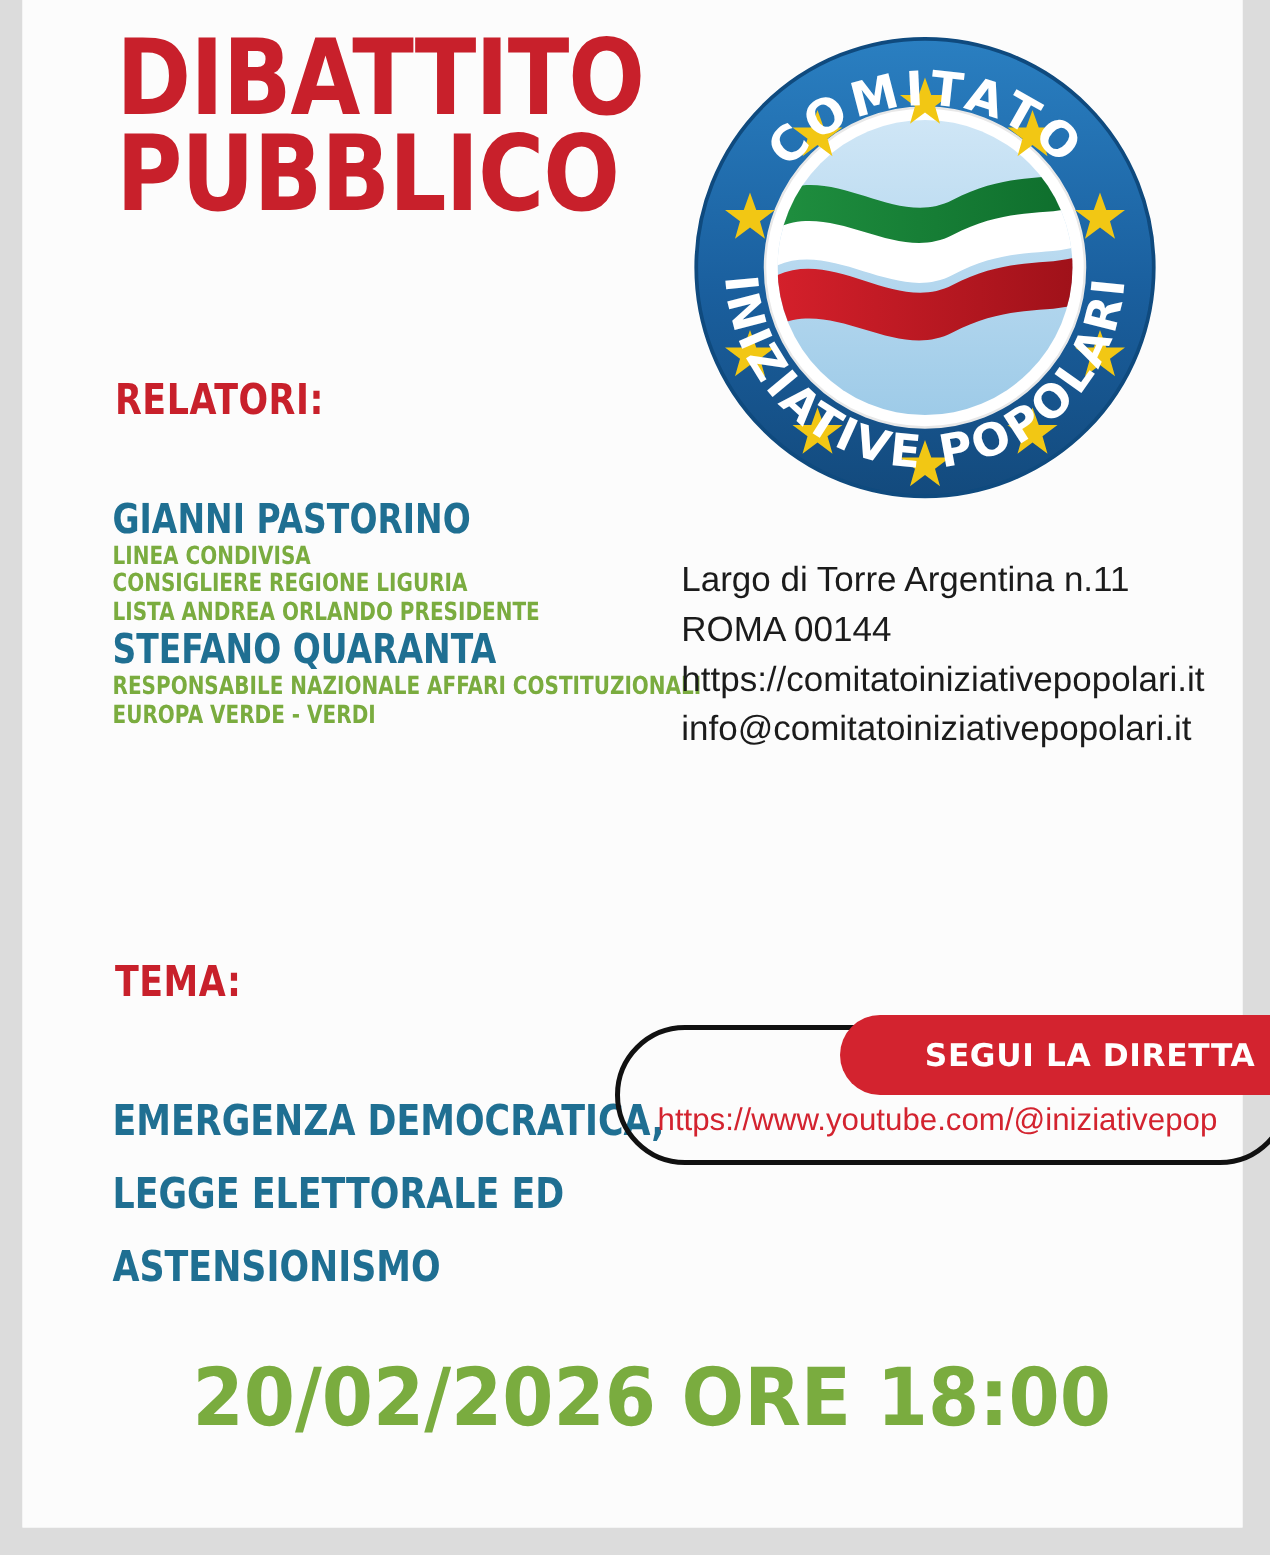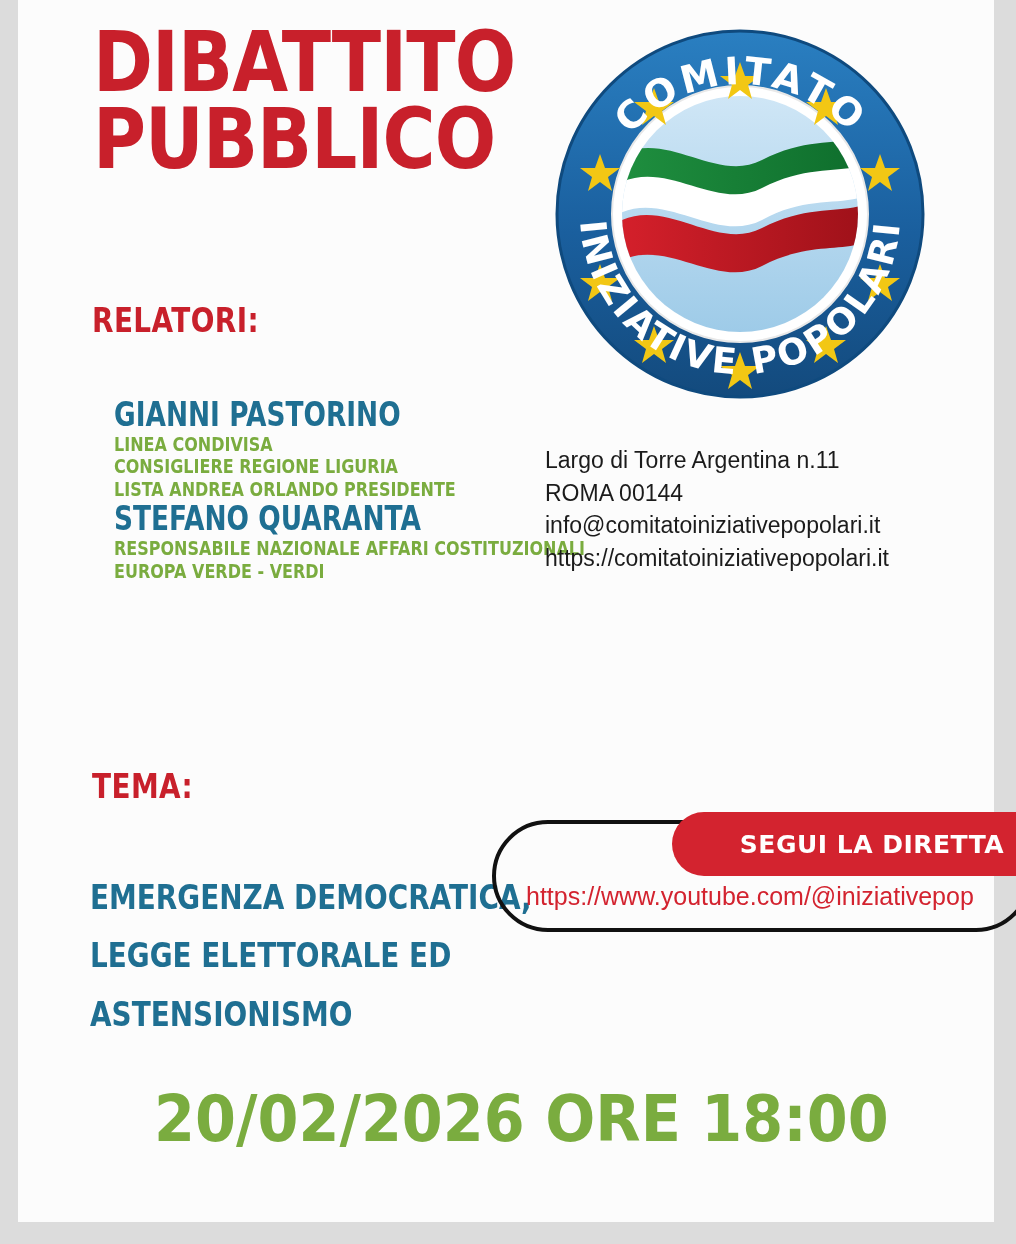--- a/index.html
+++ b/index.html
@@ -73,21 +73,20 @@
   }
   #relatori-head { left: 74px; top: 300px; }
   #tema-head { left: 74px; top: 766px; }
 
   
   #speakers {
     position: absolute;
     left: 72px;
     top: 398px;
     width: 470px;
-    margin-left: 24px;
   }
   .spk-name {
     color: #1f6f92;
     font-family: "DejaVu Sans", sans-serif;
     font-weight: 700;
     font-size: 33px;
     line-height: 1.06;
     letter-spacing: 0px;
     transform: scaleX(0.8);
     transform-origin: left top;
@@ -116,21 +115,21 @@
   }
 
   
   #contact {
     position: absolute;
     left: 527px;
     top: 444px;
     width: 440px;
     color: #1b1b1b;
     font-family: "Liberation Sans", sans-serif;
-    font-size: 23px;
+    font-size: 28px;
     line-height: 1.42;
     white-space: nowrap;
   }
 
   
   #tema-body {
     position: absolute;
     left: 72px;
     top: 868px;
     width: 470px;
@@ -294,22 +293,22 @@
       <div class="spk-block">
         <div class="spk-name">STEFANO QUARANTA</div>
         <div class="spk-role">RESPONSABILE NAZIONALE AFFARI COSTITUZIONALI</div>
         <div class="spk-role">EUROPA VERDE - VERDI</div>
       </div>
     </div>
 
     <div id="contact">
       <div>Largo di Torre Argentina n.11</div>
       <div>ROMA 00144</div>
+      <div>https://comitatoiniziativepopolari.it</div>
       <div>info@comitatoiniziativepopolari.it</div>
-      <div>https://comitatoiniziativepopolari.it</div>
     </div>
 
     <div class="sec-head" id="tema-head">TEMA:</div>
     <div id="tema-body">
       <div>EMERGENZA DEMOCRATICA,</div>
       <div>LEGGE ELETTORALE ED</div>
       <div>ASTENSIONISMO</div>
     </div>
 
     <div id="live-box">

